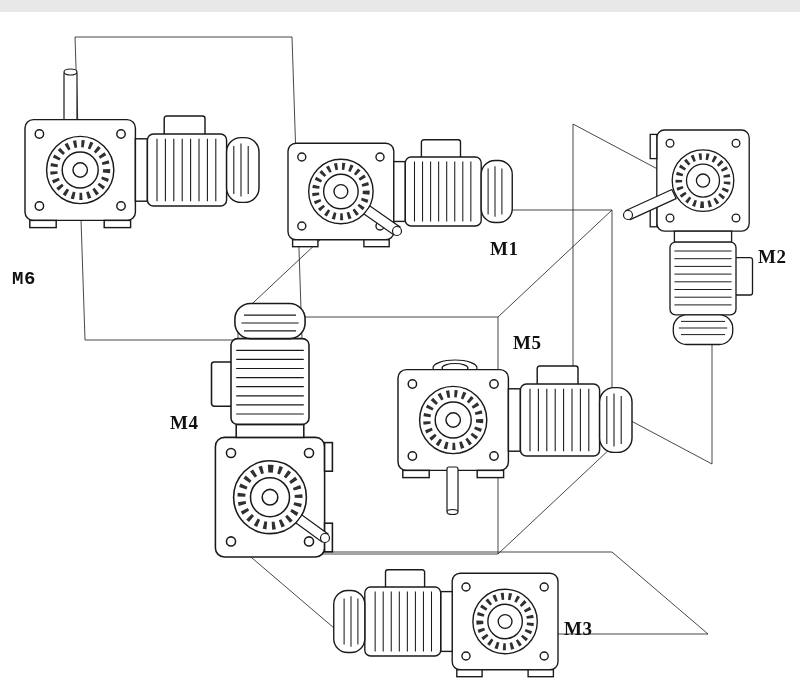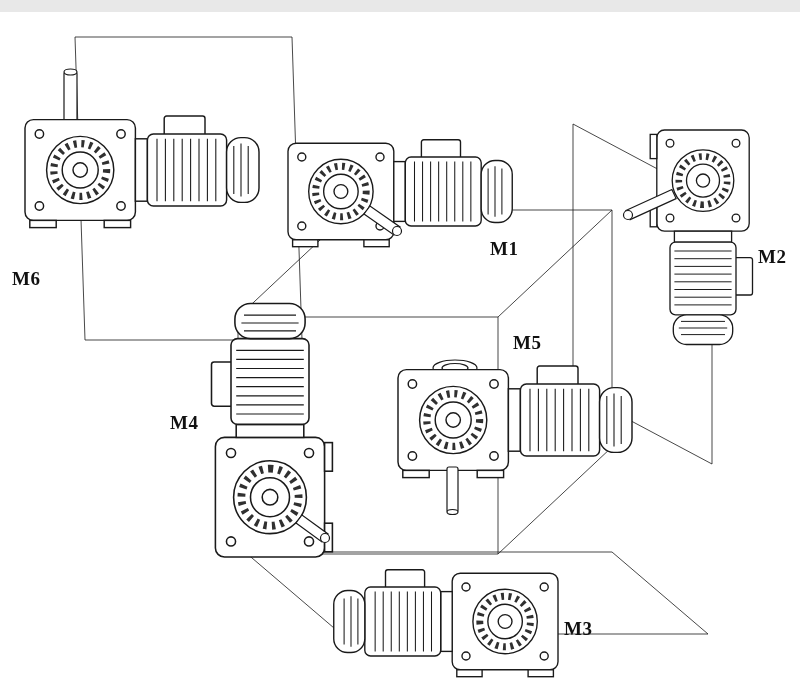--- a/index.html
+++ b/index.html
@@ -16,21 +16,21 @@
   .teeth { fill:none; stroke:var(--ink); stroke-width:6; stroke-dasharray:2.5 4; opacity:.9; }
   .label {
     position:absolute; font-family:"Liberation Serif","DejaVu Serif",serif;
     font-weight:bold; font-size:19px; color:#111; letter-spacing:.5px;
   }
   .label-m1 { left:490px; top:226px; }
   .label-m2 { left:758px; top:234px; }
   .label-m3 { left:564px; top:606px; }
   .label-m4 { left:170px; top:400px;text-align:right; }
   .label-m5 { left:513px; top:320px;font-family:Liberation Serif, serif; }
-  .label-m6 { left:12px;  top:256px; }
+  .label-m6 { left:12px;  top:256px;font-family:Liberation Mono, monospace; }
 </style>
 </head>
 <body>
 
 <div class="stage">
 
   <svg width="800" height="686" viewBox="0 0 800 686">
 
     <defs>
 

